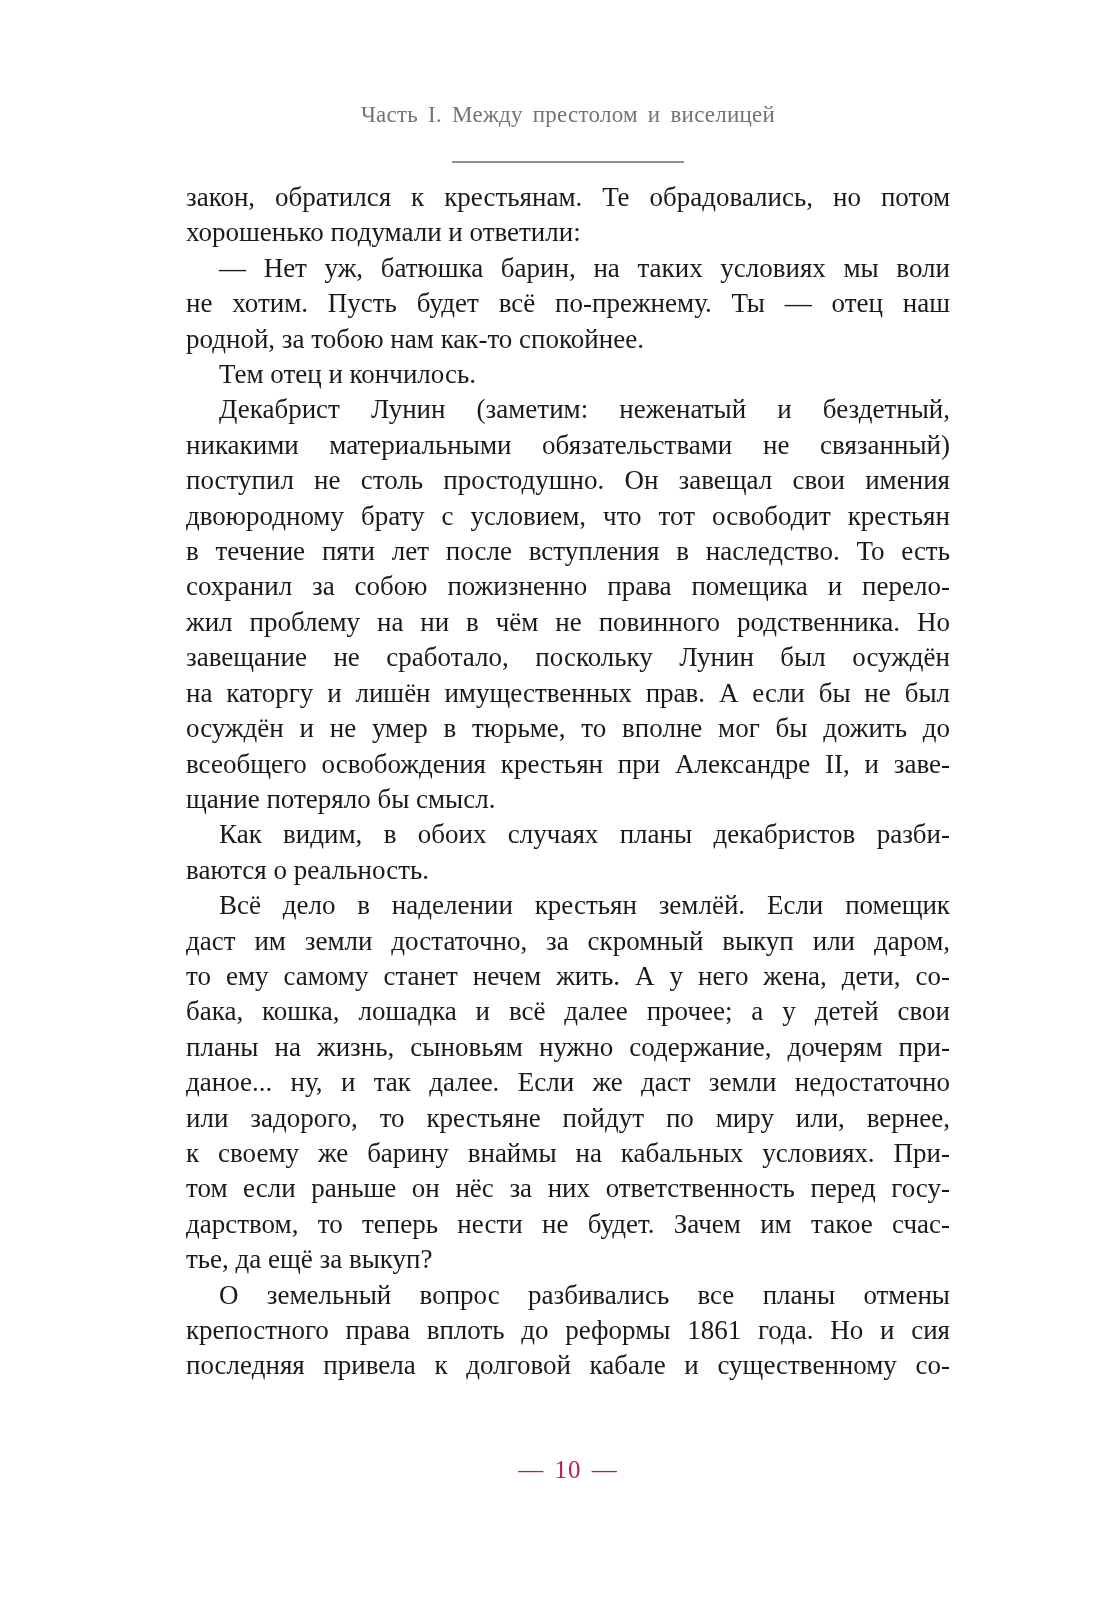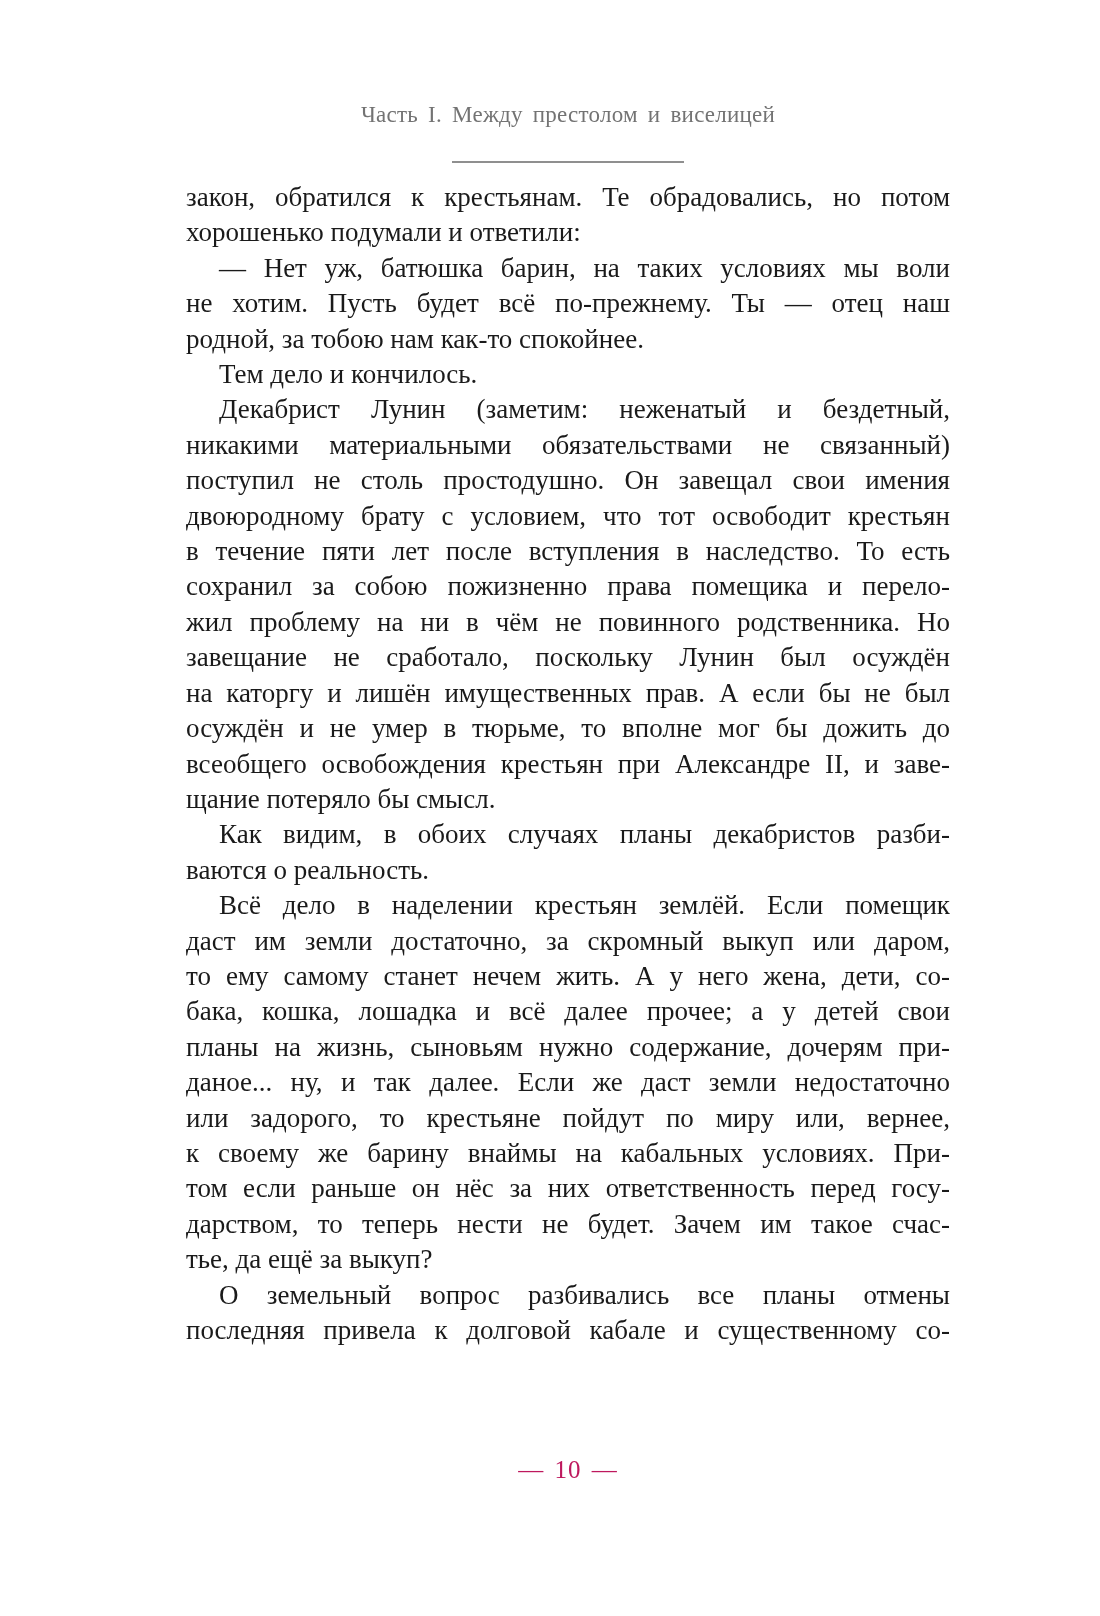--- a/index.html
+++ b/index.html
@@ -74,21 +74,21 @@
 
 <div class="page">
   <div class="running-header">Часть I. Между престолом и виселицей</div>
   <div class="header-rule"></div>
   <main class="body-text" id="body-text">
       <div class="line">закон, обратился к крестьянам. Те обрадовались, но потом</div>
       <div class="line para-end">хорошенько подумали и ответили:</div>
       <div class="line indent">— Нет уж, батюшка барин, на таких условиях мы воли</div>
       <div class="line">не хотим. Пусть будет всё по-прежнему. Ты — отец наш</div>
       <div class="line para-end">родной, за тобою нам как-то спокойнее.</div>
-      <div class="line indent para-end">Тем дело и кончилось.</div>
+      <div class="line indent para-end">Тем отец и кончилось.</div>
       <div class="line indent">Декабрист Лунин (заметим: неженатый и бездетный,</div>
       <div class="line">никакими материальными обязательствами не связанный)</div>
       <div class="line">поступил не столь простодушно. Он завещал свои имения</div>
       <div class="line">двоюродному брату с условием, что тот освободит крестьян</div>
       <div class="line">в течение пяти лет после вступления в наследство. То есть</div>
       <div class="line">сохранил за собою пожизненно права помещика и перело-</div>
       <div class="line">жил проблему на ни в чём не повинного родственника. Но</div>
       <div class="line">завещание не сработало, поскольку Лунин был осуждён</div>
       <div class="line">на каторгу и лишён имущественных прав. А если бы не был</div>
       <div class="line">осуждён и не умер в тюрьме, то вполне мог бы дожить до</div>
@@ -101,16 +101,17 @@
       <div class="line">то ему самому станет нечем жить. А у него жена, дети, со-</div>
       <div class="line">бака, кошка, лошадка и всё далее прочее; а у детей свои</div>
       <div class="line">планы на жизнь, сыновьям нужно содержание, дочерям при-</div>
       <div class="line">даное... ну, и так далее. Если же даст земли недостаточно</div>
       <div class="line">или задорого, то крестьяне пойдут по миру или, вернее,</div>
       <div class="line">к своему же барину внаймы на кабальных условиях. При-</div>
       <div class="line">том если раньше он нёс за них ответственность перед госу-</div>
       <div class="line">дарством, то теперь нести не будет. Зачем им такое счас-</div>
       <div class="line para-end">тье, да ещё за выкуп?</div>
       <div class="line indent">О земельный вопрос разбивались все планы отмены</div>
+      <div class="line">крепостного права вплоть до реформы 1861 года. Но и сия</div>
       <div class="line">последняя привела к долговой кабале и существенному со-</div>
     </main>
   <div class="page-number">— 10 —</div>
 </div>
 
 </body></html>

